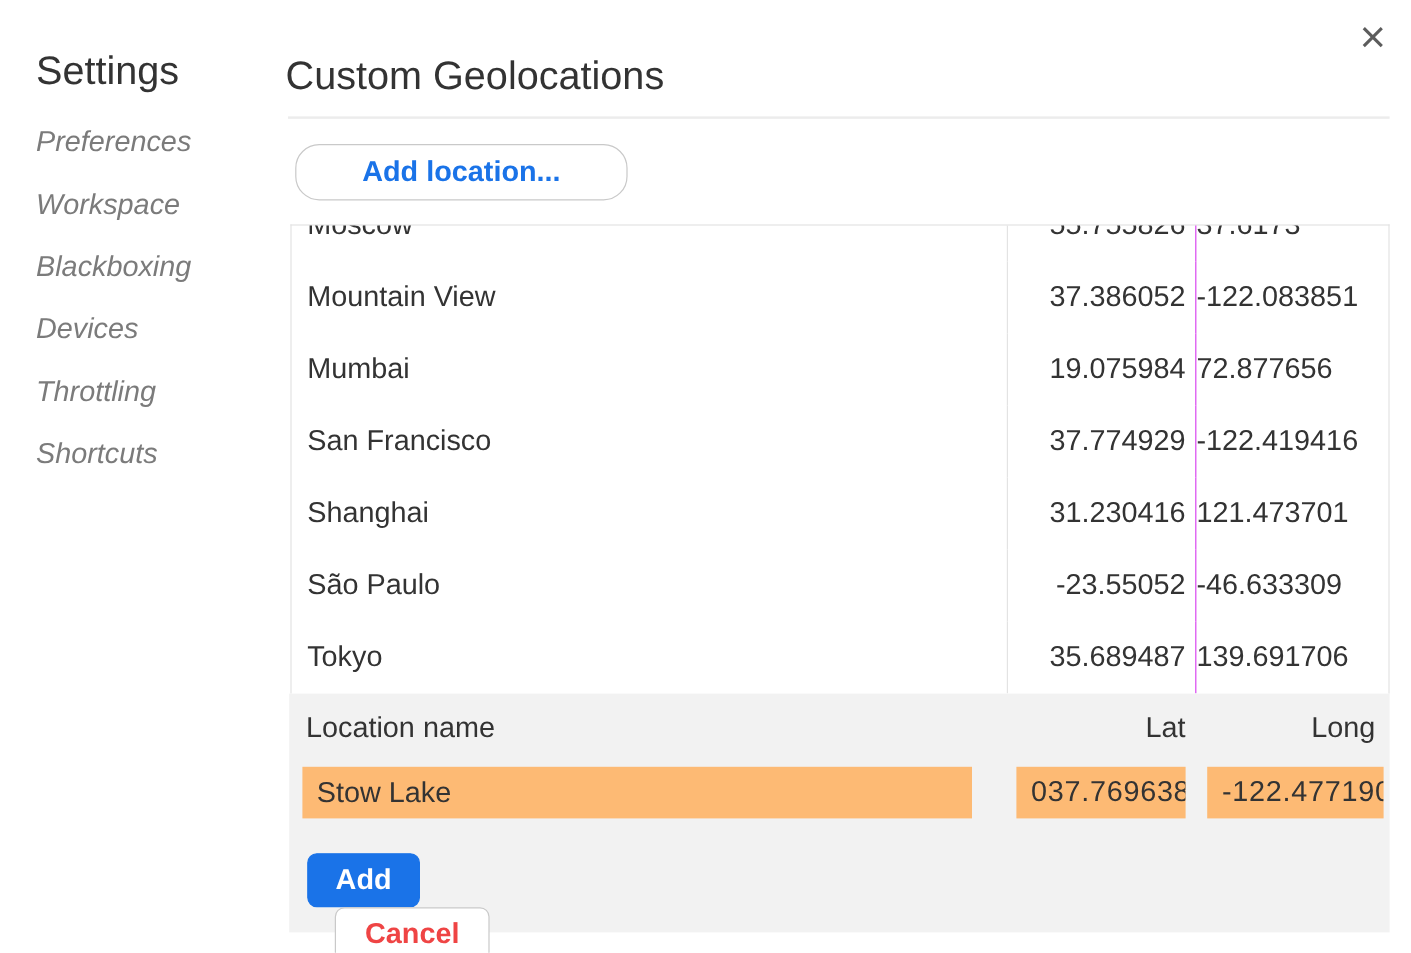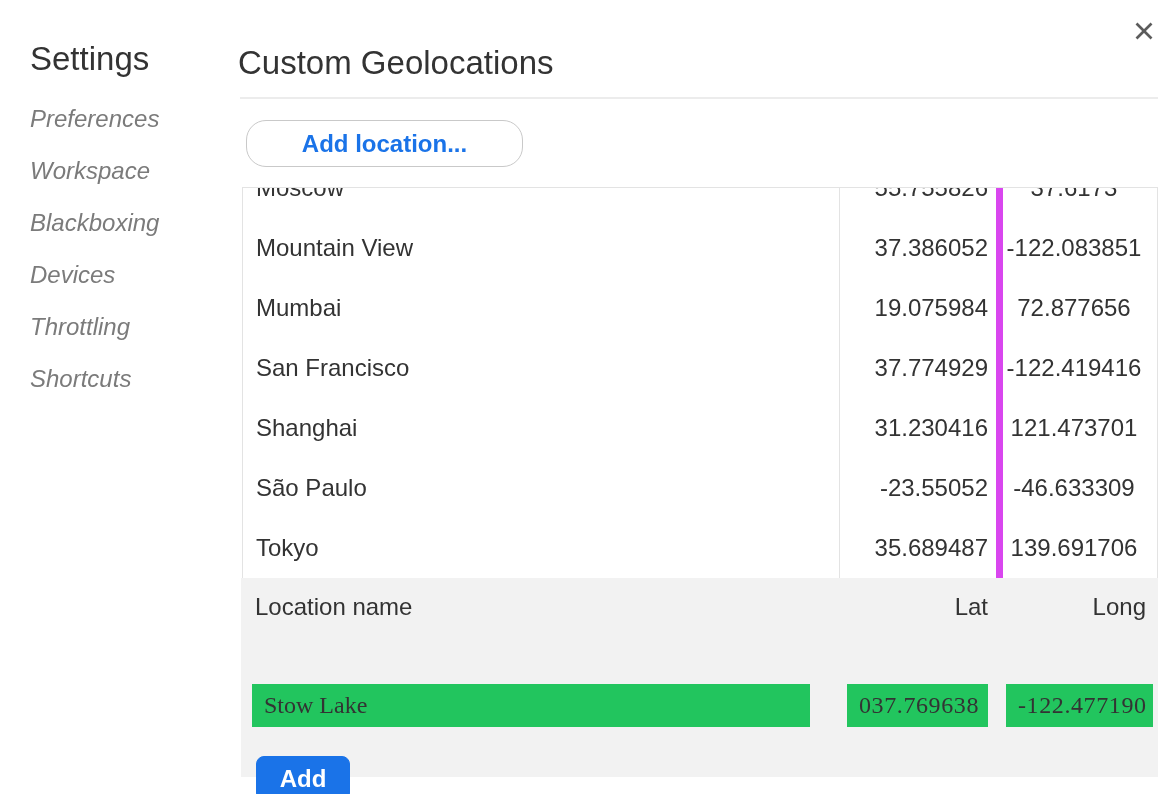--- a/index.html
+++ b/index.html
@@ -77,45 +77,45 @@
   .rows { margin-top: -30px; }
   .geo-row {
     display: grid;
     grid-template-columns: 596px 157px 161px;
     height: 60px; line-height: 60px;
     font-size: 24px; color: #333333;
   }
   .geo-row .cell { overflow: hidden; white-space: nowrap; box-sizing: border-box; }
   .cell-name { padding-left: 13px; }
   .cell-lat  { text-align: right; padding-right: 8px;  border-left: 1px solid #e3e3e3; }
-  .cell-long { text-align: center; padding-right: 12px; border-left: 7px solid #d946ef; }
+  .cell-long { text-align: left; padding-right: 12px; border-left: 1px solid #d946ef; }
 
   
   .editor {
     position: absolute; left: 1px; top: 578px;
     width: 917px; height: 199px;
     background: #f2f2f2;
     box-sizing: border-box;
     padding-top: 14px;
   }
   .editor-head {
     display: grid;
     grid-template-columns: 598px 157px 162px;
     font-size: 24px; line-height: 30px; color: #333333;
   }
   .head-name { padding-left: 14px; }
   .head-lat  { text-align: right; padding-right: 8px; }
   .head-long { text-align: right; padding-right: 12px; }
 
   .editor-inputs { display: flex; margin-top: 17px; }
   .editor-inputs input {
-    height: 43px; border: none; background: #22c55e;
-    font-family: Liberation Serif, serif; font-size: 24px; color: #333333;
+    height: 43px; border: none; background: #fdba74;
+    font-family: Liberation Sans, sans-serif; font-size: 24px; color: #333333;
     padding: 0 0 0 12px; box-sizing: border-box;
-    outline: none; white-space: nowrap; overflow: hidden; margin-top: 45px;
+    outline: none; white-space: nowrap; overflow: hidden;
   }
   .input-name { margin-left: 11px; width: 558px; }
   .input-lat  { margin-left: 37px; width: 141px; letter-spacing: 0.6px; }
   .input-long { margin-left: 18px; width: 147px; letter-spacing: 0.6px; }
 
   .editor-buttons { display: flex; margin-top: 29px; margin-left: 15px; flex-direction: column; }
   .editor-buttons button {
     height: 45px; border-radius: 8px;
     font-family: inherit; font-size: 24px; font-weight: bold;
     cursor: pointer;

